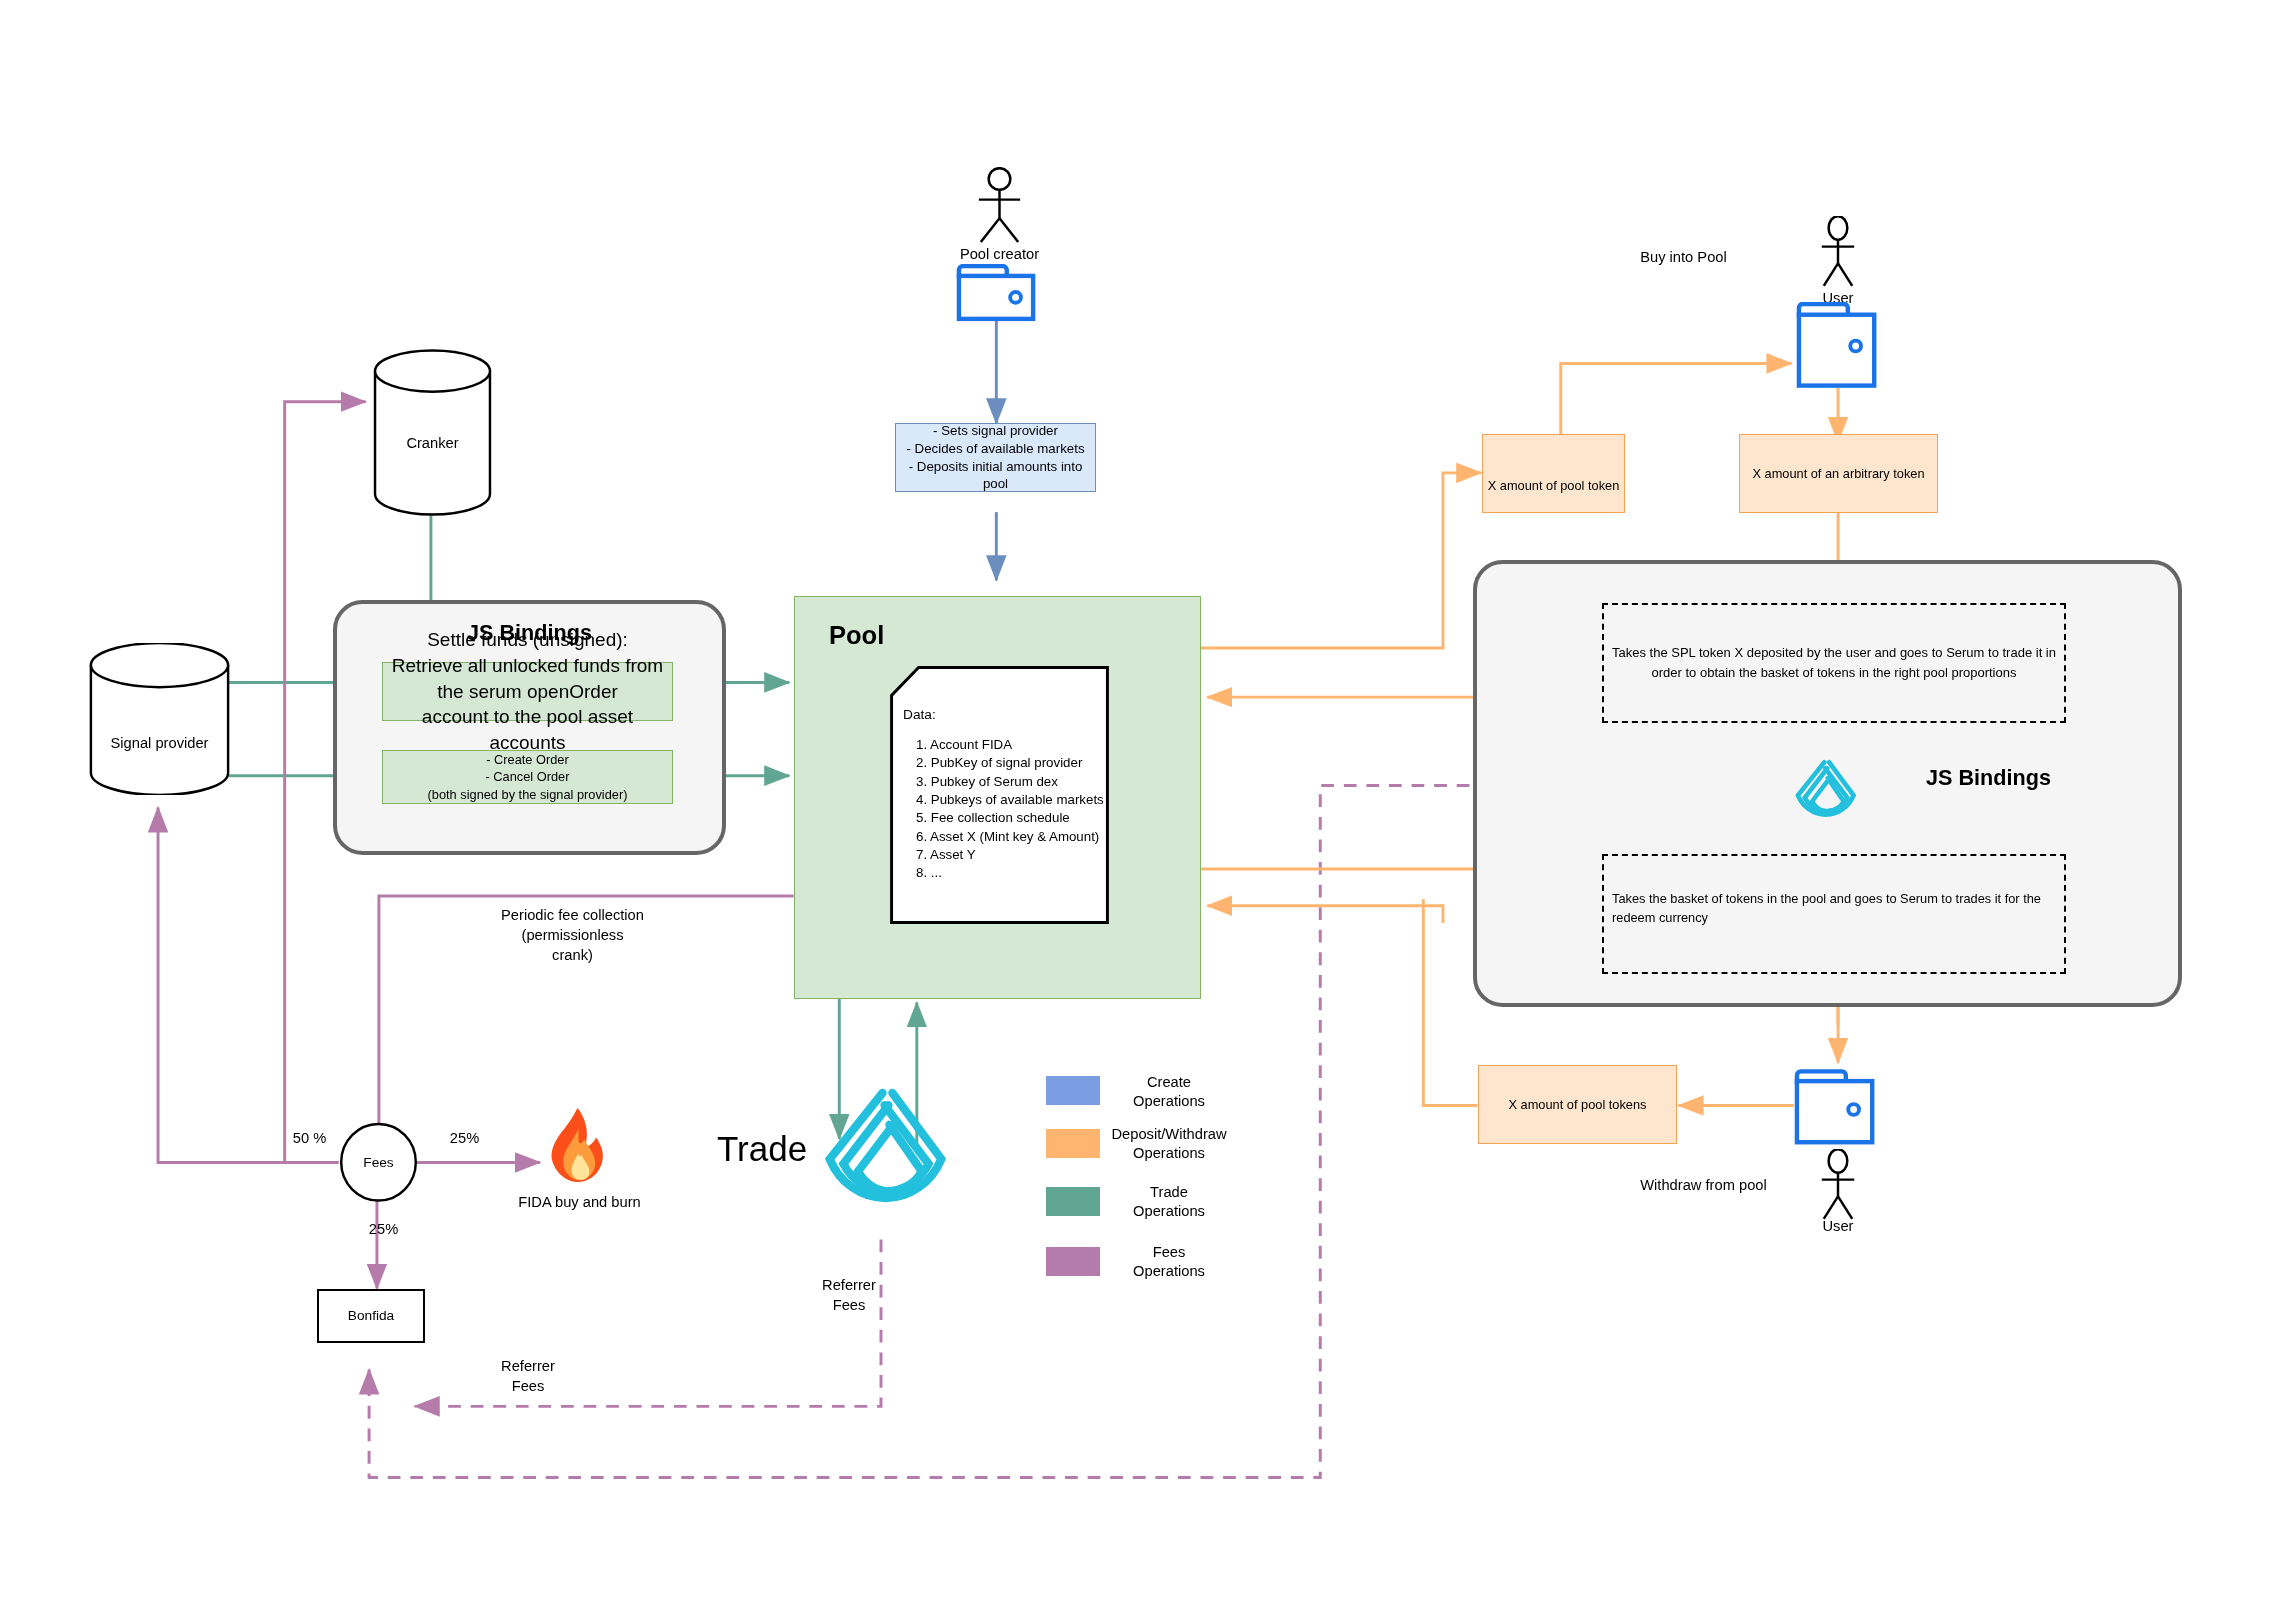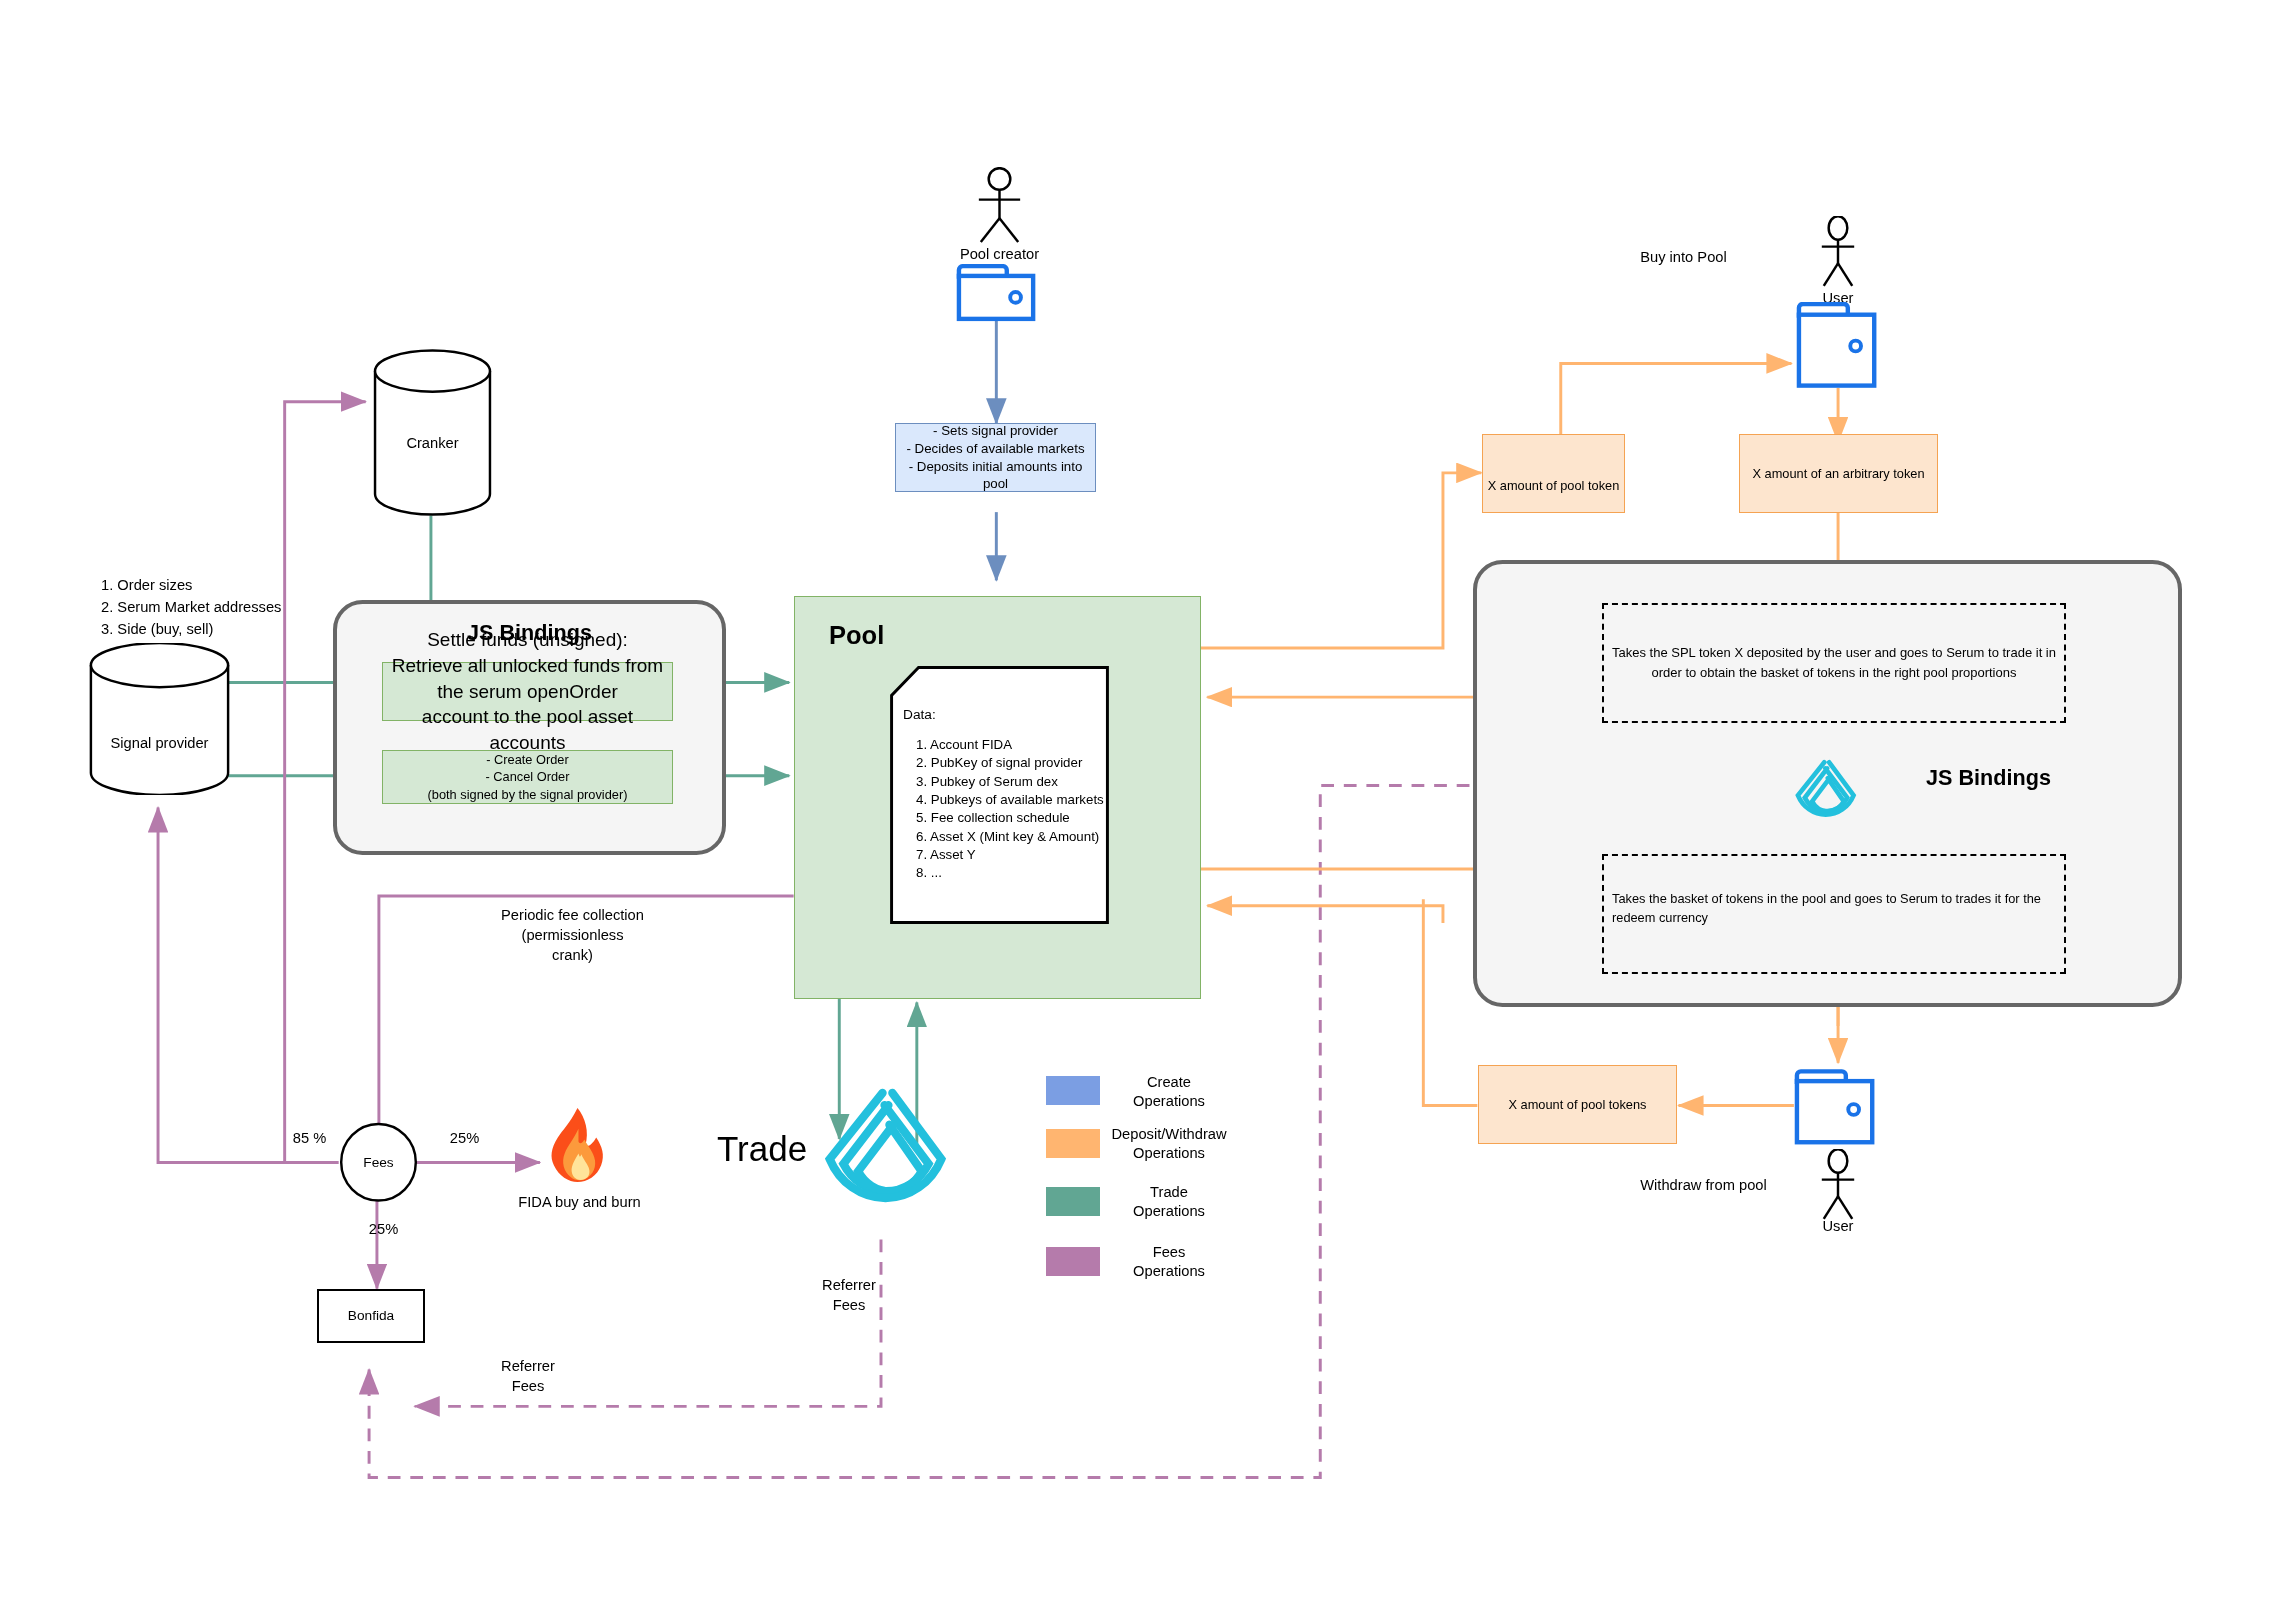--- a/index.html
+++ b/index.html
@@ -107,23 +107,20 @@
 
       <path d="M 3745 2040 L 3745 2165" stroke="#ffb570" marker-end="url(#ah-orange)"></path>
 
       <path d="M 3680 1770 L 3680 1460" stroke="#ffb570" marker-end="url(#ah-orange)"></path>
       <path d="M 3712 1460 L 3712 1545" stroke="#ffb570" marker-end="url(#ah-orange)"></path>
       <path d="M 3680 1690 L 3680 1760" stroke="#ffb570" marker-end="url(#ah-orange)"></path>
       <path d="M 3712 1770 L 3712 1690" stroke="#ffb570" marker-end="url(#ah-orange)"></path>
     </g>
   </svg>
 
-  <div class="small-note" style="left:101px;top:574px;width:275px;">1. Order sizes
-2. Serum Market addresses
-3. Side (buy, sell)</div>
 
   <div class="node" style="left:91px;top:653px;width:69px;height:0;">
     <svg width="147" height="152" viewBox="0 0 300 310" style="position:absolute;left:-4.9px;top:-9.8px;">
       <path d="M 10 45 L 10 265 A 140 45 0 0 0 290 265 L 290 45" fill="#fff" stroke="#000" stroke-width="5"></path>
       <ellipse cx="150" cy="45" rx="140" ry="45" fill="#fff" stroke="#000" stroke-width="5"></ellipse>
     </svg>
   </div>
   <div class="txt" style="left:86px;top:734px;width:147px;height:19.6px;font-size:14.7px;">Signal provider</div>
 
   <div class="node" style="left:371px;top:349px;width:0;height:0;">
@@ -207,21 +204,21 @@
     </svg>
   </div>
 
   <div class="node" style="left:339px;top:1122px;width:0;height:0;">
     <svg width="79" height="81" viewBox="0 0 160 165">
       <ellipse cx="80" cy="82" rx="76" ry="78" fill="#fff" stroke="#000" stroke-width="5"></ellipse>
     </svg>
   </div>
   <div class="txt" style="left:339px;top:1153px;width:79px;height:19.6px;font-size:13.7px;">Fees</div>
 
-  <div class="caption" style="left:275px;top:1129px;width:69px;">85 %</div>
+  <div class="caption" style="left:275px;top:1129px;width:69px;">50 %</div>
   <div class="caption" style="left:430px;top:1129px;width:69px;">25%</div>
   <div class="caption" style="left:349px;top:1220px;width:69px;">25%</div>
 
   <div class="node" style="left:545px;top:1106px;width:0;height:0;">
     <svg width="64" height="79" viewBox="0 0 130 160">
       <path d="M 66 4 C 50 36 36 48 26 64 C 12 86 10 104 18 120 C 28 142 48 154 66 154
                C 86 154 106 142 114 120 C 122 100 116 82 104 64 C 96 78 88 84 82 80
                C 90 52 82 24 66 4 Z" fill="#fb4e19"></path>
       <path d="M 68 46 C 58 68 46 80 40 96 C 33 114 38 132 52 144 C 60 151 72 153 82 148
                C 98 140 106 122 100 104 C 96 90 86 80 80 68 C 76 76 70 78 68 72 Z" fill="#fc9a3c"></path>

